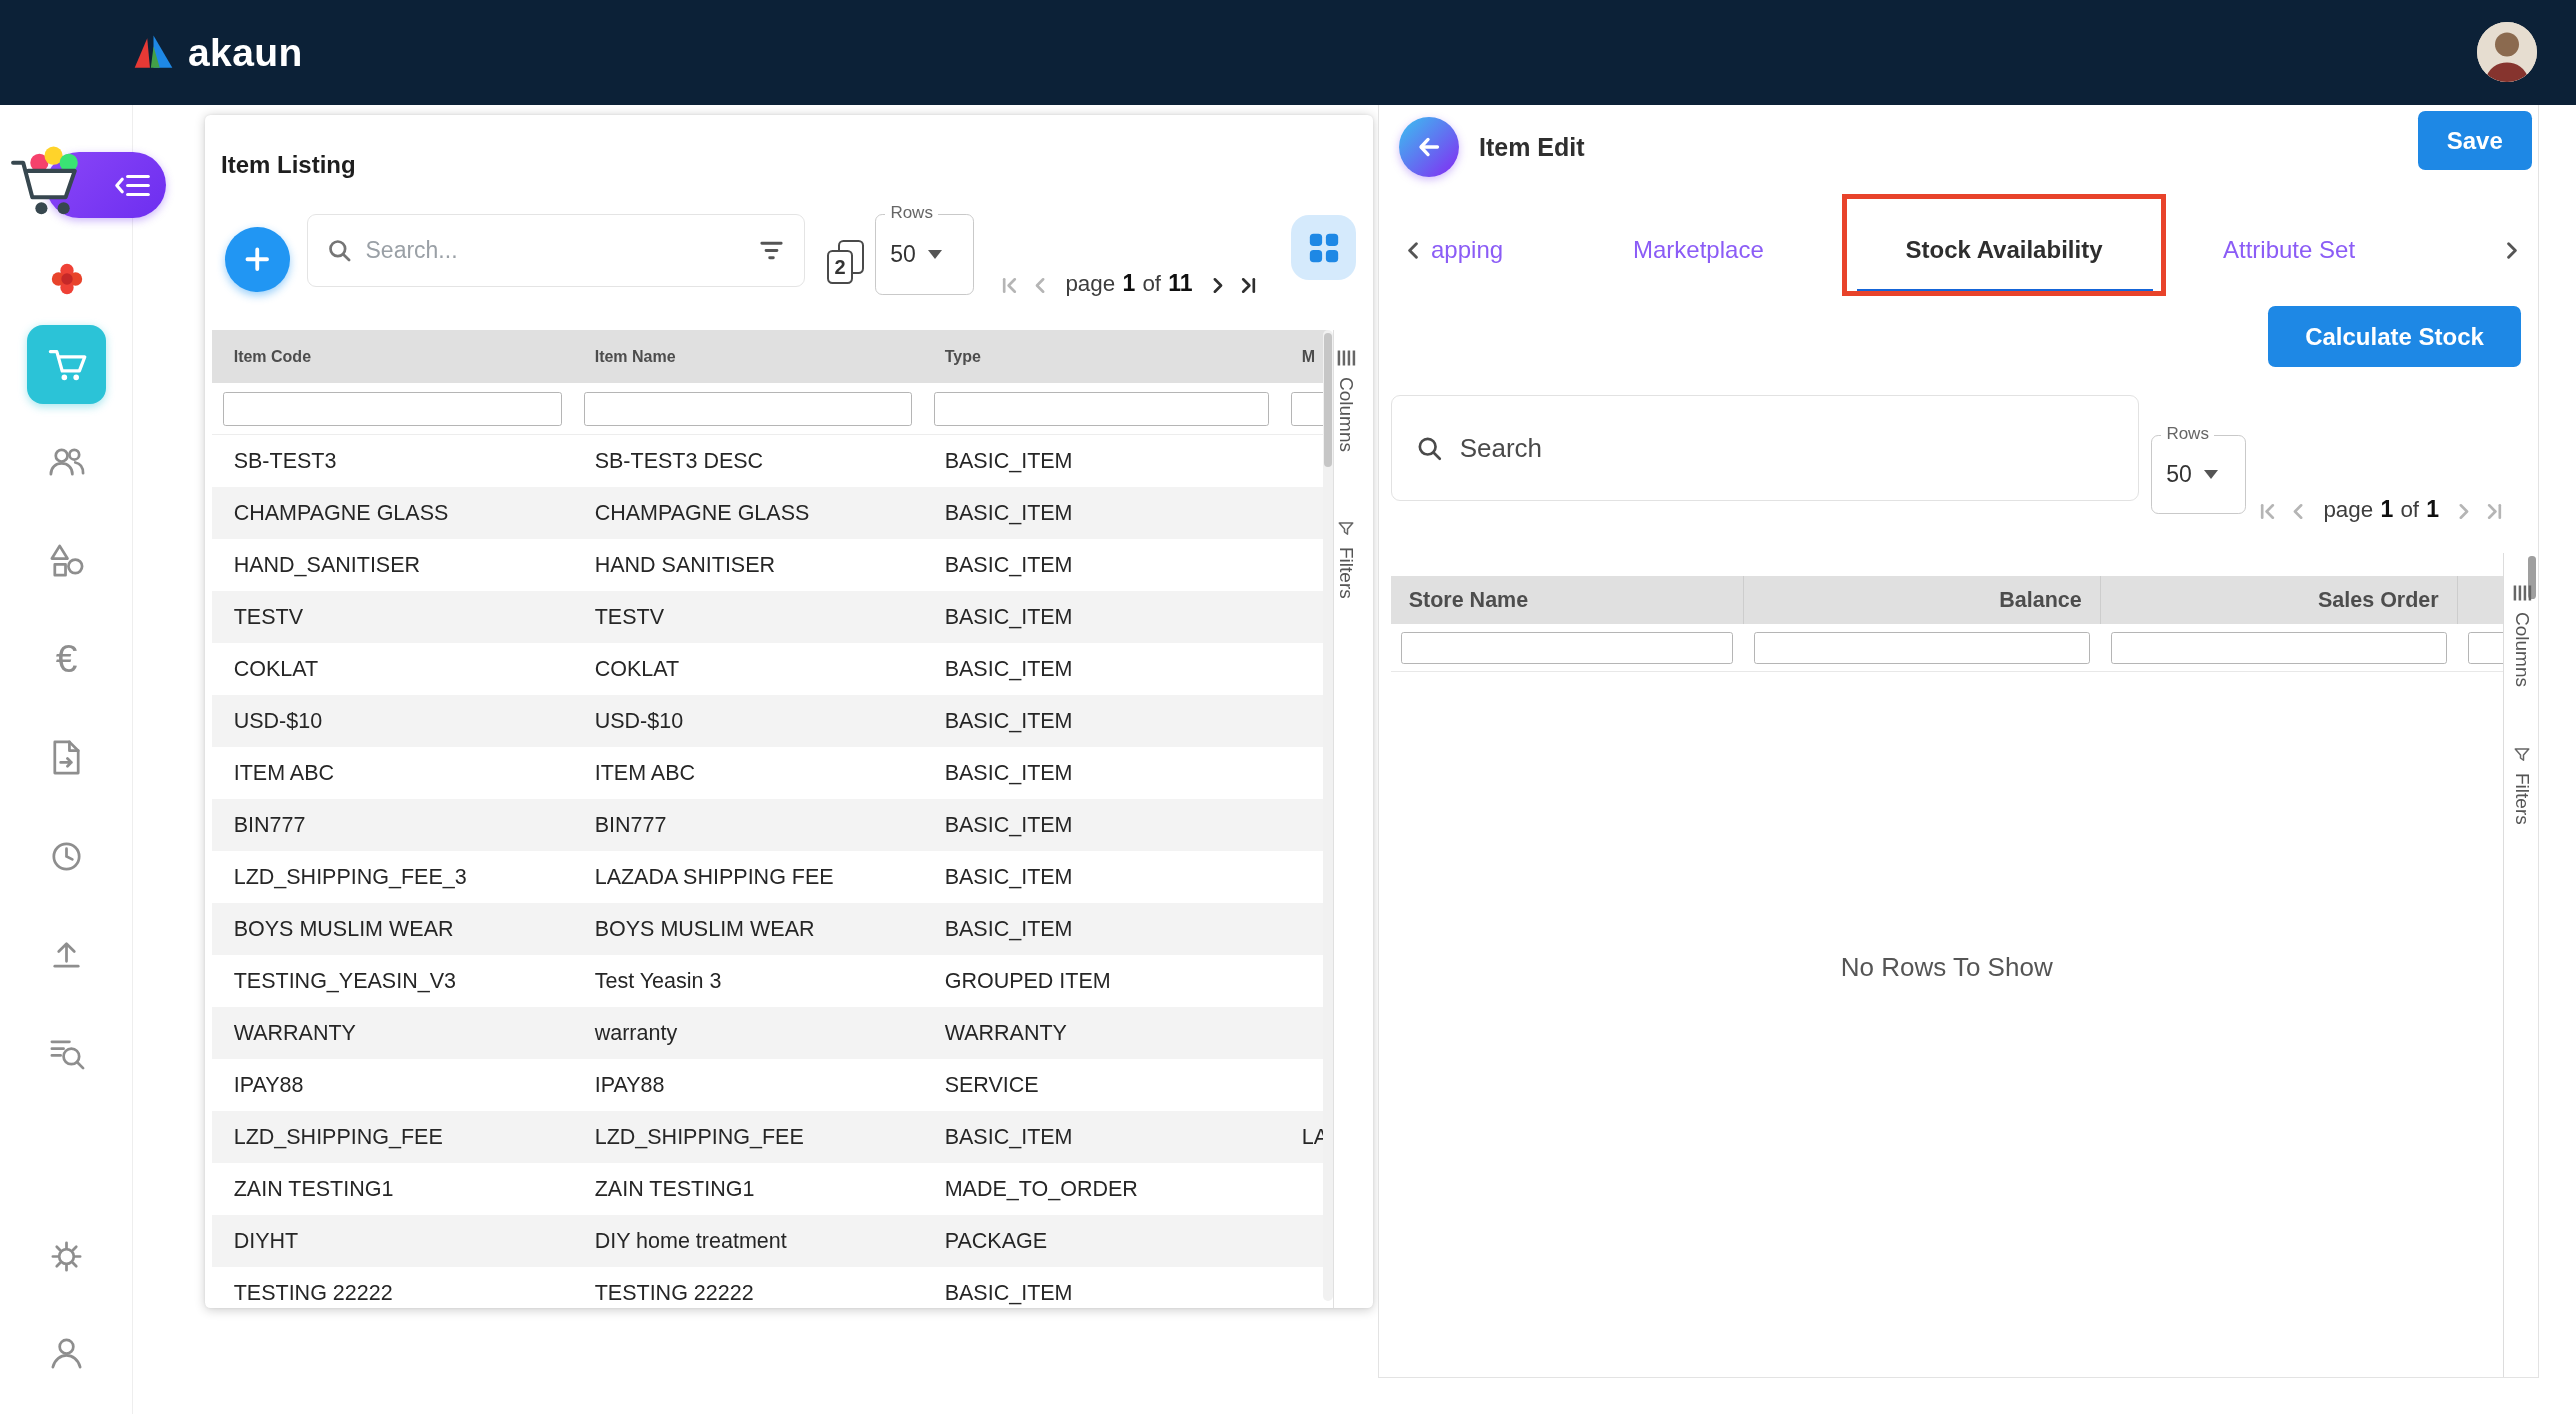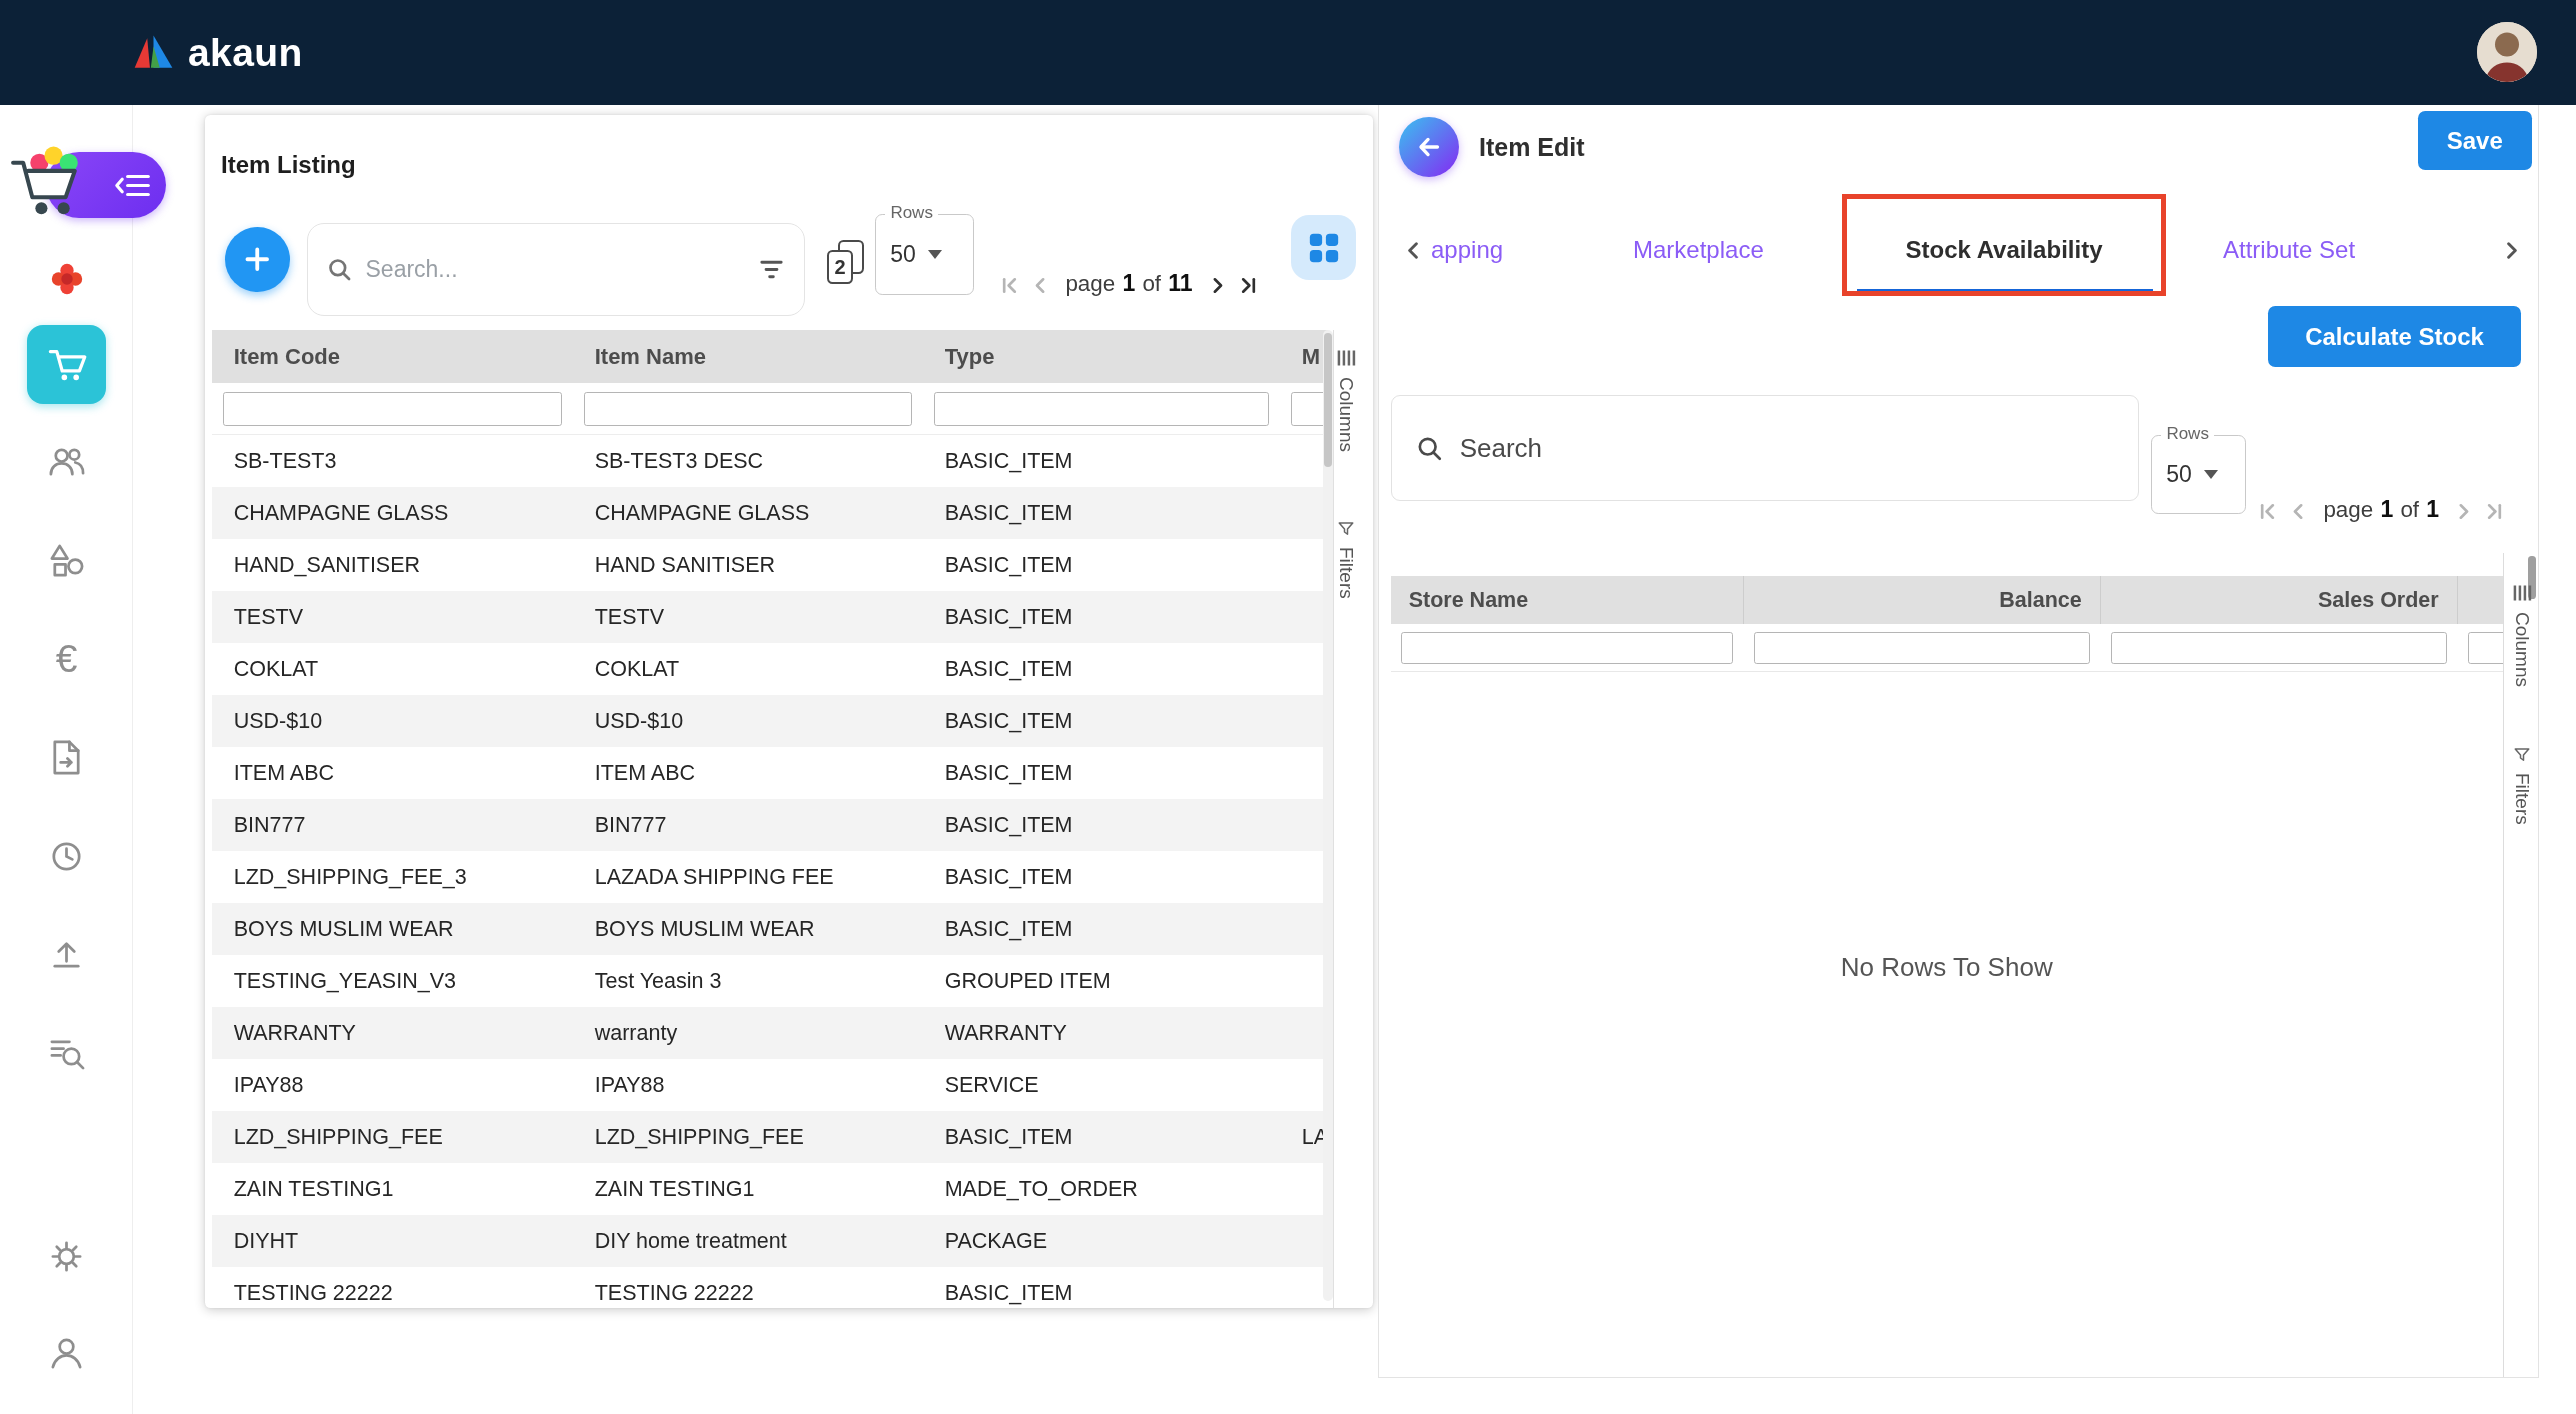--- a/index.html
+++ b/index.html
@@ -33,22 +33,22 @@
 
   
   .card { position:absolute; left:205px; top:115px; width:1168px; height:1193px;
           background:#fff; border-radius:5.4px; overflow:hidden;
           box-shadow:0 1.8px 10.8px rgba(0,0,0,.20), 0 0 2.7px rgba(0,0,0,.08); z-index:2;text-decoration:underline; }
   .card-title { position:absolute; left:16px; top:36px; font-size:24px; font-weight:700; color:#1e1e1e; }
 
   .plus-btn { position:absolute; left:20px; top:112px; width:65px; height:65px; border-radius:50%;
               background:#2196f3; display:flex; align-items:center; justify-content:center;
               cursor:pointer; box-shadow:0 3.6px 9px rgba(33,150,243,.45); }
-  .search1 { position:absolute; left:102px; top:108px; width:498px; height:93px;
-             border:1.8px solid #e4e4e4; border-radius:17px; background:#fff;
+  .search1 { position:absolute; left:102px; top:99px; width:498px; height:73px;
+             border:1.8px solid #e4e4e4; border-radius:9px; background:#fff;
              display:flex; align-items:center; padding:0 18px; gap:12.5px; }
   .search1 input { flex:1; border:none; outline:none; font-size:23px; color:#333;
                    font-family:inherit; min-width:0; background:transparent; }
   .search1 input::placeholder { color:#9aa0a6; }
 
   .pages-icon { position:absolute; left:622px; top:125px; width:41px; height:45px; cursor:pointer; }
   .pages-back { position:absolute; left:10.8px; top:0; width:26px; height:34px;
                 border:2.7px solid #4a4a4a; border-radius:5.4px; background:#fff; }
   .pages-front { position:absolute; left:0; top:10px; width:26px; height:34px;
                  border:2.7px solid #4a4a4a; border-radius:5.4px; background:#fff;
@@ -72,21 +72,21 @@
   .pg-en  { color:#2f2f2f; }
   .pg-text { display:flex; gap:7.2px; align-items:baseline; padding:0 5.4px; white-space:nowrap; }
 
   .grid-btn { position:absolute; left:1086px; top:100px; width:65px; height:65px; border-radius:18px;
               background:#d5eafc; display:flex; align-items:center; justify-content:center; cursor:pointer; }
 
   .tblL { position:absolute; left:7.2px; top:215px; right:7.2px; bottom:0; overflow:hidden; }
   .thead, .filtrow, .trow { display:flex; width:1116px; overflow:hidden; flex-wrap:nowrap; }
   .thead { height:53px; background:#e0e0e0; }
   .hcell { flex:none; display:flex; align-items:center; padding-left:21.5px;
-           font-size:22px; font-weight:700; color:#4d4d4d; white-space:nowrap; cursor:pointer; }
+           font-size:16px; font-weight:700; color:#4d4d4d; white-space:nowrap; cursor:pointer; }
   .filtrow { height:52px; background:#fff; border-bottom:0.9px solid #ededed; }
   .fcell { flex:none; display:flex; align-items:center; padding:0 10.8px; }
   .fcell input { width:100%; height:34px; border:1.8px solid #b5b5b5; border-radius:2.7px;
                  outline:none; font-size:20px; padding:0 9px; font-family:inherit; }
   .trow { height:52px; background:#fff; cursor:pointer; }
   .trow.alt { background:#f3f3f3; }
   .tcell { flex:none; display:flex; align-items:center; padding-left:21.5px; font-size:21.5px;
            color:#262626; white-space:nowrap; overflow:hidden; }
   .Lc0{width:361px} .Lc1{width:350px} .Lc2{width:357px} .Lc3{width:269px}
 

